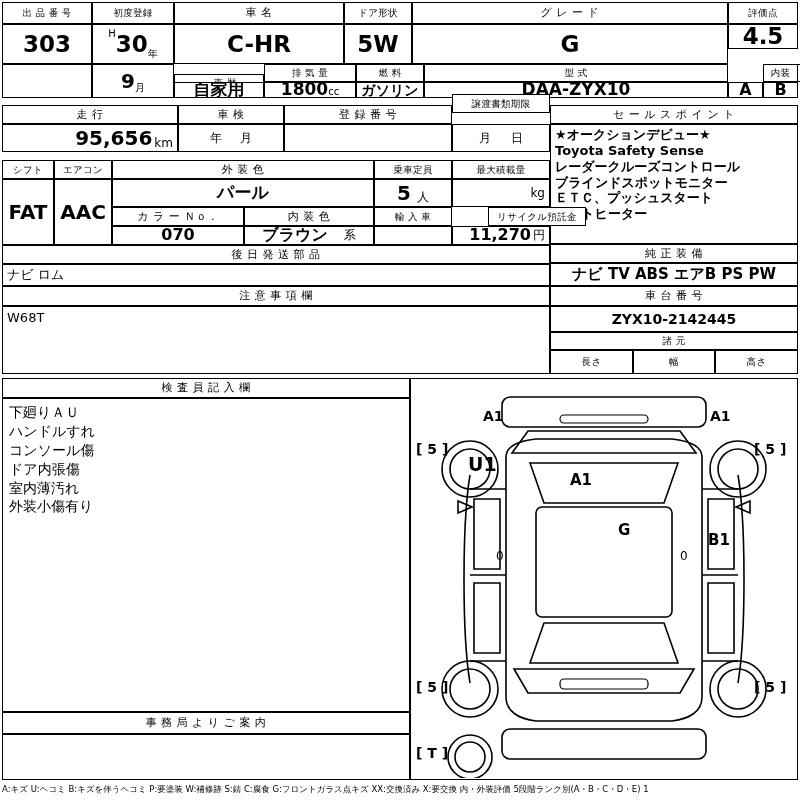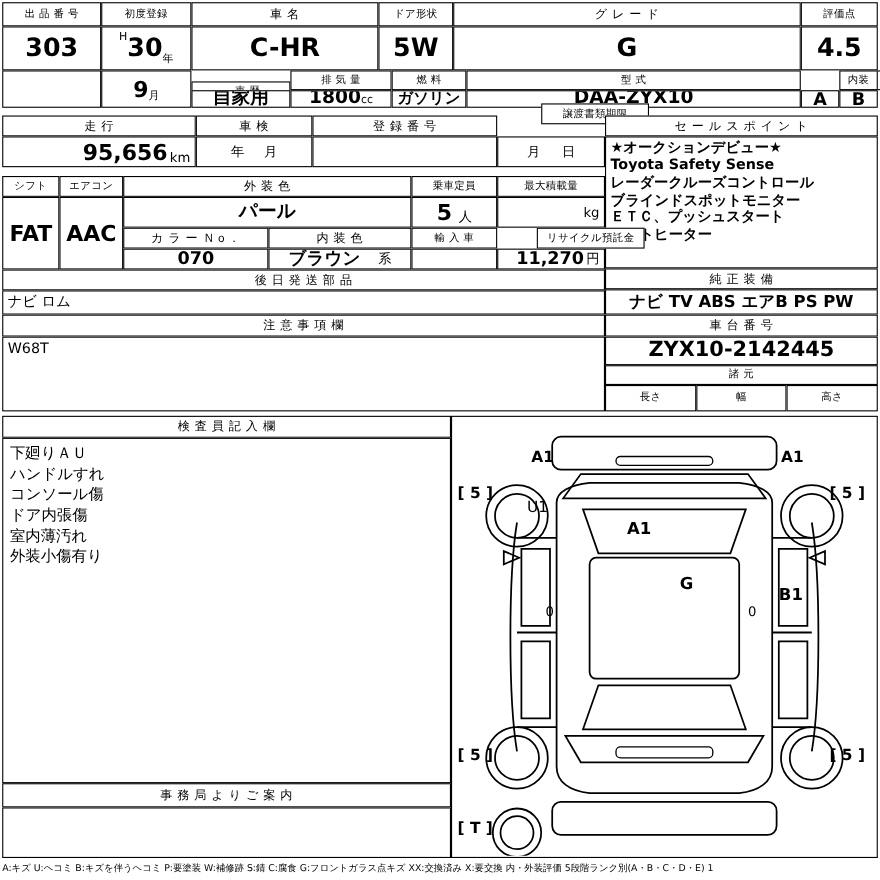--- a/index.html
+++ b/index.html
@@ -87,21 +87,21 @@
   <div class="cell lab" style="left:174px;top:2px;width:170px;height:22px;">車 名</div>
   <div class="cell big" style="left:174px;top:24px;width:170px;height:40px;">C-HR</div>
 
   <div class="cell lab9" style="left:344px;top:2px;width:68px;height:22px;">ドア形状</div>
   <div class="cell big" style="left:344px;top:24px;width:68px;height:40px;">5W</div>
 
   <div class="cell lab" style="left:412px;top:2px;width:316px;height:22px;">グ レ ー ド</div>
   <div class="cell big" style="left:412px;top:24px;width:316px;height:40px;">G</div>
 
   <div class="cell lab9" style="left:728px;top:2px;width:70px;height:22px;">評価点</div>
-  <div class="cell big" style="left:728px;top:24px;width:70px;height:40px;">4.5</div>
+  <div class="cell big" style="left:728px;top:24px;width:70px;height:25px;">4.5</div>
   <div class="cell lab9" style="left:728px;top:64px;width:35px;height:18px;margin-left:40px;">外装</div>
   <div class="cell lab9" style="left:763px;top:64px;width:35px;height:18px;">内装</div>
   <div class="cell med" style="left:728px;top:82px;width:35px;height:16px;">A</div>
   <div class="cell med" style="left:763px;top:82px;width:35px;height:16px;">B</div>
 
   <div class="cell lab9" style="left:174px;top:74px;width:90px;height:18px;padding-left:12px;">車 歴</div>
   <div class="cell med" style="left:174px;top:82px;width:90px;height:16px;font-size:17px;">自家用</div>
 
   <div class="cell lab9" style="left:264px;top:64px;width:92px;height:18px;">排 気 量</div>
   <div class="cell" style="left:264px;top:82px;width:92px;height:16px;">
@@ -123,21 +123,21 @@
 
   <div class="cell lab" style="left:178px;top:105px;width:106px;height:19px;">車 検</div>
   <div class="cell" style="left:178px;top:124px;width:106px;height:28px;">
     <span class="sm" style="margin-right:18px;">年</span>
     <span class="sm">月</span>
   </div>
 
   <div class="cell lab" style="left:284px;top:105px;width:168px;height:19px;">登 録 番 号</div>
   <div class="cell" style="left:284px;top:124px;width:168px;height:28px;"></div>
 
-  <div class="cell lab9" style="left:452px;top:94px;width:98px;height:19px;margin-left:40px;">譲渡書類期限</div>
+  <div class="cell lab9" style="left:452px;top:94px;width:98px;height:19px;">譲渡書類期限</div>
   <div class="cell" style="left:452px;top:124px;width:98px;height:28px;">
     <span class="sm" style="margin-right:20px;">月</span>
     <span class="sm">日</span>
   </div>
 
   <div class="cell lab" style="left:550px;top:105px;width:248px;height:19px;text-align:right;">セ ー ル ス ポ イ ン ト</div>
   <div class="cell sp-list" style="left:550px;top:124px;width:248px;height:120px;">
     <div>★オークションデビュー★</div>
     <div>Toyota Safety Sense</div>
     <div>レーダークルーズコントロール</div>
@@ -193,21 +193,21 @@
   <div class="cell lab" style="left:550px;top:244px;width:248px;height:19px;">純 正 装 備</div>
   <div class="cell" style="left:550px;top:263px;width:248px;height:23px;">
       <span style="font-size:15px;font-weight:bold;">ナビ TV ABS エアB PS PW</span>
     </div>
 
   <div class="cell lab" style="left:2px;top:286px;width:548px;height:20px;">注 意 事 項 欄</div>
   <div class="cell left top" style="left:2px;top:306px;width:548px;height:68px;padding-top:4px;padding-left:4px;font-size:13px;">W68T</div>
 
   <div class="cell lab" style="left:550px;top:286px;width:248px;height:20px;">車 台 番 号</div>
   <div class="cell" style="left:550px;top:306px;width:248px;height:26px;">
-      <span style="font-size:19px;font-weight:bold;">ZYX10-2142445</span>
+      <span style="font-size:14px;font-weight:bold;">ZYX10-2142445</span>
     </div>
   <div class="cell lab9" style="left:550px;top:332px;width:248px;height:18px;">諸 元</div>
   <div class="cell lab9" style="left:550px;top:350px;width:83px;height:24px;">長さ</div>
   <div class="cell lab9" style="left:633px;top:350px;width:82px;height:24px;">幅</div>
   <div class="cell lab9" style="left:715px;top:350px;width:83px;height:24px;">高さ</div>
 
   <div class="cell lab" style="left:2px;top:378px;width:408px;height:20px;">検 査 員 記 入 欄</div>
   <div class="cell insp-list" style="left:2px;top:398px;width:408px;height:314px;">
     <div>下廻りＡＵ</div>
     <div>ハンドルすれ</div>
@@ -277,21 +277,21 @@
         <rect x="150" y="300" width="88" height="10" rx="4"></rect>
         <rect x="150" y="36" width="88" height="8" rx="4"></rect>
       </g>
     </svg>
 
     <div style="position:absolute;left:0;top:0;width:388px;height:399px;">
       <span style="position:absolute;left:73px;top:29px;font-size:14px;font-weight:bold;">A1</span>
       <span style="position:absolute;left:300px;top:29px;font-size:14px;font-weight:bold;">A1</span>
       <span style="position:absolute;left:6px;top:62px;font-size:14px;font-weight:bold;">[ 5 ]</span>
       <span style="position:absolute;left:344px;top:62px;font-size:14px;font-weight:bold;">[ 5 ]</span>
-      <span style="position:absolute;left:69px;top:74px;font-size:14px;font-weight:normal;">U1</span>
+      <span style="position:absolute;left:58px;top:74px;font-size:19px;font-weight:bold;">U1</span>
       <span style="position:absolute;left:160px;top:92px;font-size:15px;font-weight:bold;">A1</span>
       <span style="position:absolute;left:208px;top:142px;font-size:15px;font-weight:bold;">G</span>
       <span style="position:absolute;left:298px;top:152px;font-size:15px;font-weight:bold;">B1</span>
       <span style="position:absolute;left:6px;top:300px;font-size:14px;font-weight:bold;">[ 5 ]</span>
       <span style="position:absolute;left:344px;top:300px;font-size:14px;font-weight:bold;">[ 5 ]</span>
       <span style="position:absolute;left:6px;top:366px;font-size:14px;font-weight:bold;">[ T ]</span>
       <span style="position:absolute;left:86px;top:170px;font-size:12px;">0</span>
       <span style="position:absolute;left:270px;top:170px;font-size:12px;">0</span>
     </div>
   </div>

